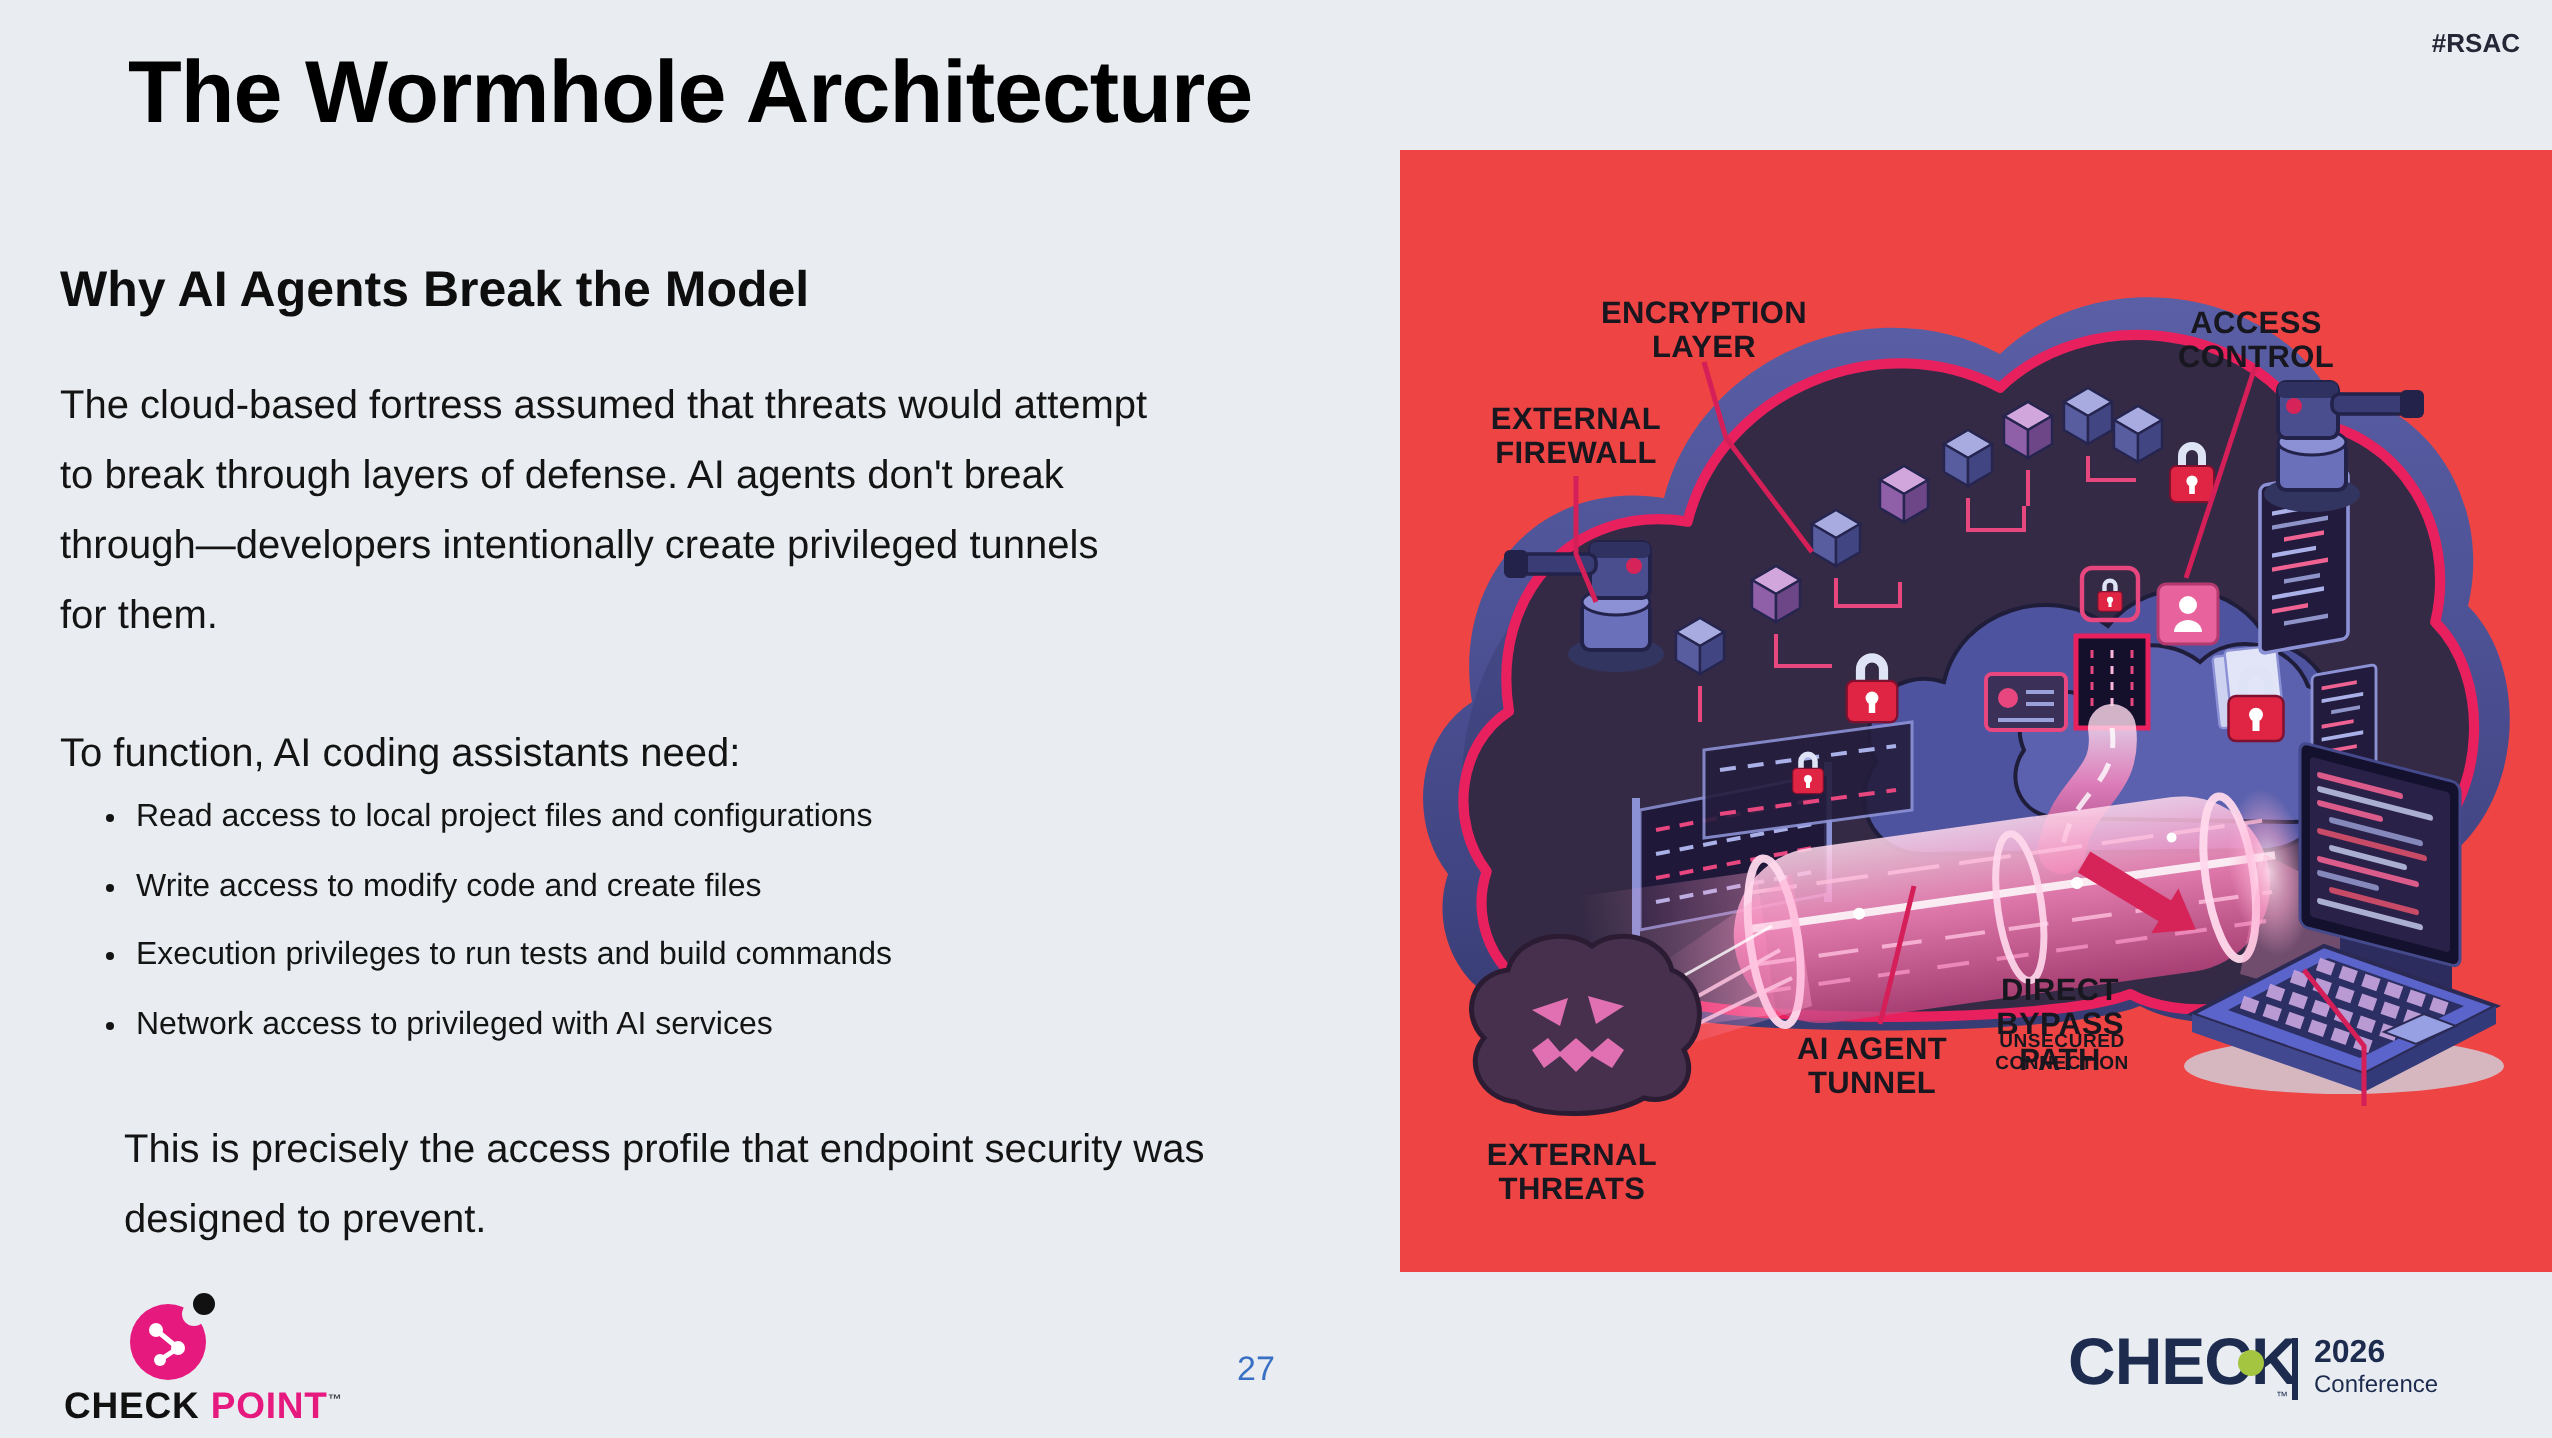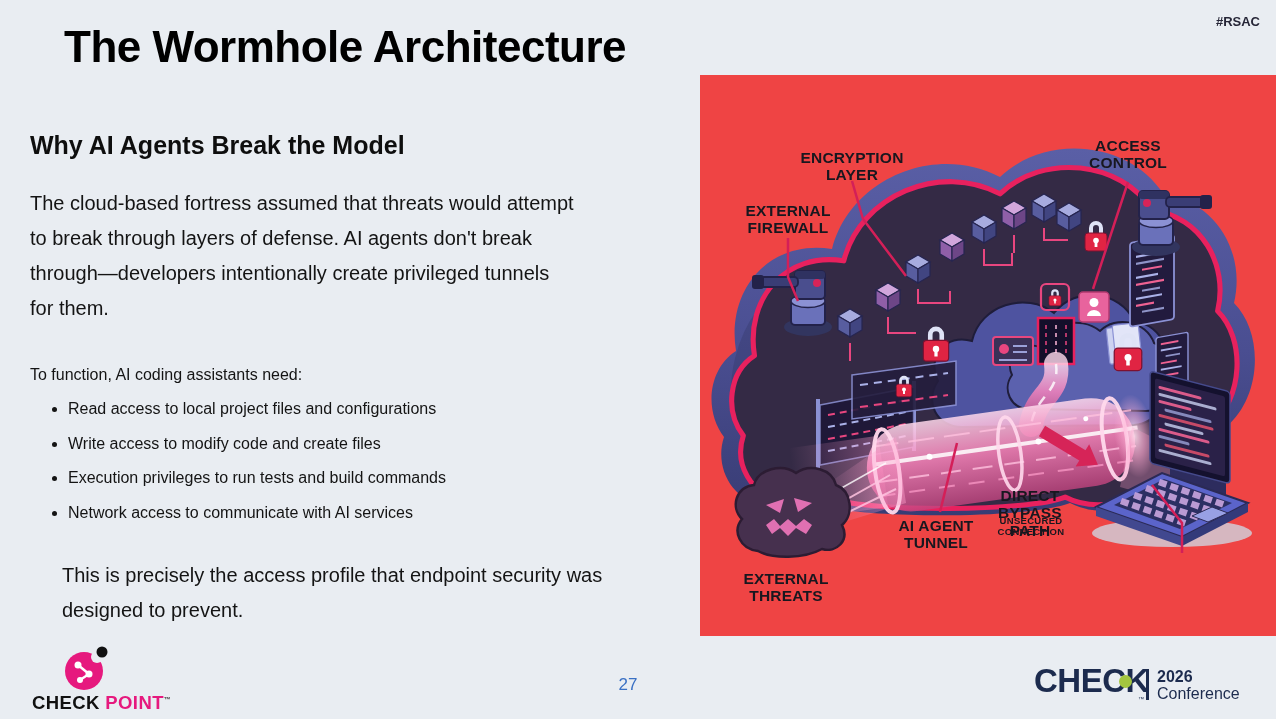--- a/index.html
+++ b/index.html
@@ -21,21 +21,21 @@
   }
   
   .heading{
     left:30px;top:131px;font-size:25px;font-weight:700;color:#0e0e0e;
   }
   .para{
     left:30px;width:672px;font-size:20px;line-height:35px;color:#141414;
     white-space:pre-line;
   }
   .p1{top:186px;}
-  .intro{left:30px;top:366px;font-size:16px;color:#141414;}
+  .intro{left:30px;top:366px;font-size:20px;color:#141414;}
   ul.bullets{
     left:30px;top:392px;width:672px;margin:0;padding:0 0 0 38px;
     list-style:disc;
   }
   ul.bullets li{
     font-size:16px;line-height:34.5px;color:#141414;
   }
   .closing{top:558px;margin-left:32px;}
   
   .panel{
@@ -43,21 +43,21 @@
   }
   .panel svg{position:absolute;left:0;top:0;}
   .ill-label{
     position:absolute;transform:translate(-50%,-50%);
     font-weight:800;font-size:15.5px;line-height:1.12;letter-spacing:.2px;
     color:#18171f;text-align:center;white-space:pre-line;z-index:2;
   }
   .ill-label.small{font-size:9.5px;letter-spacing:.3px;}
   
   .lb-enc{left:152px;top:91px;}
-  .lb-ac{left:428px;top:79px;}
+  .lb-ac{left:428px;top:96px;}
   .lb-fw{left:88px;top:144px;}
   .lb-et{left:86px;top:512px;}
   .lb-tun{left:236px;top:459px;}
   .lb-dbp{left:330px;top:412px;margin-top:26px;}
   .lb-uc{left:331px;top:452px;}
   .lb-dw{left:476px;top:497px;}
   
   .cp-logo{left:30px;top:643px;width:170px;height:72px;}
   .cp-word{
     position:absolute;left:2px;top:49px;font-size:18.5px;font-weight:800;
@@ -74,39 +74,39 @@
     position:absolute;left:0;top:2px;font-size:33px;font-weight:800;
     letter-spacing:-.5px;color:#1c2b4e;
   }
   .rsac-dot{
     position:absolute;left:85px;top:15px;width:13px;height:13px;border-radius:50%;
     background:#a3c53f;
   }
   .rsac-tm{position:absolute;left:104px;top:36px;font-size:6px;color:#1c2b4e;}
   .rsac-bar{position:absolute;left:112px;top:9px;width:3px;height:31px;background:#1c2b4e;}
   .rsac-year{position:absolute;left:123px;top:8px;font-size:16px;font-weight:700;color:#1c2b4e;text-align:center;}
-  .rsac-event{position:absolute;left:123px;top:25px;font-size:16px;color:#1c2b4e;}
+  .rsac-event{position:absolute;left:123px;top:25px;font-size:12px;color:#1c2b4e;}
 </style>
 </head>
 <body>
 
 <div class="abs hashtag">#RSAC</div>
 <div class="abs slide-title">The Wormhole Architecture</div>
 
 <div class="abs heading">Why AI Agents Break the Model</div>
 <div class="abs para p1">The cloud-based fortress assumed that threats would attempt
 to break through layers of defense. AI agents don't break
 through—developers intentionally create privileged tunnels
 for them.</div>
 <div class="abs intro">To function, AI coding assistants need:</div>
 <ul class="abs bullets">
   <li>Read access to local project files and configurations</li>
   <li>Write access to modify code and create files</li>
   <li>Execution privileges to run tests and build commands</li>
-  <li>Network access to communicate with AI services</li>
+  <li>Network access to privileged with AI services</li>
 </ul>
 <div class="abs para closing">This is precisely the access profile that endpoint security was
 designed to prevent.</div>
 
 <div class="abs panel">
   <svg width="562" height="561" viewBox="0 0 562 561">
     <defs>
       <linearGradient id="cloudG" x1="0" y1="0" x2="0" y2="1">
         <stop offset="0" stop-color="#5a5fa6"></stop>
           <stop offset=".55" stop-color="#4a4e91"></stop>

